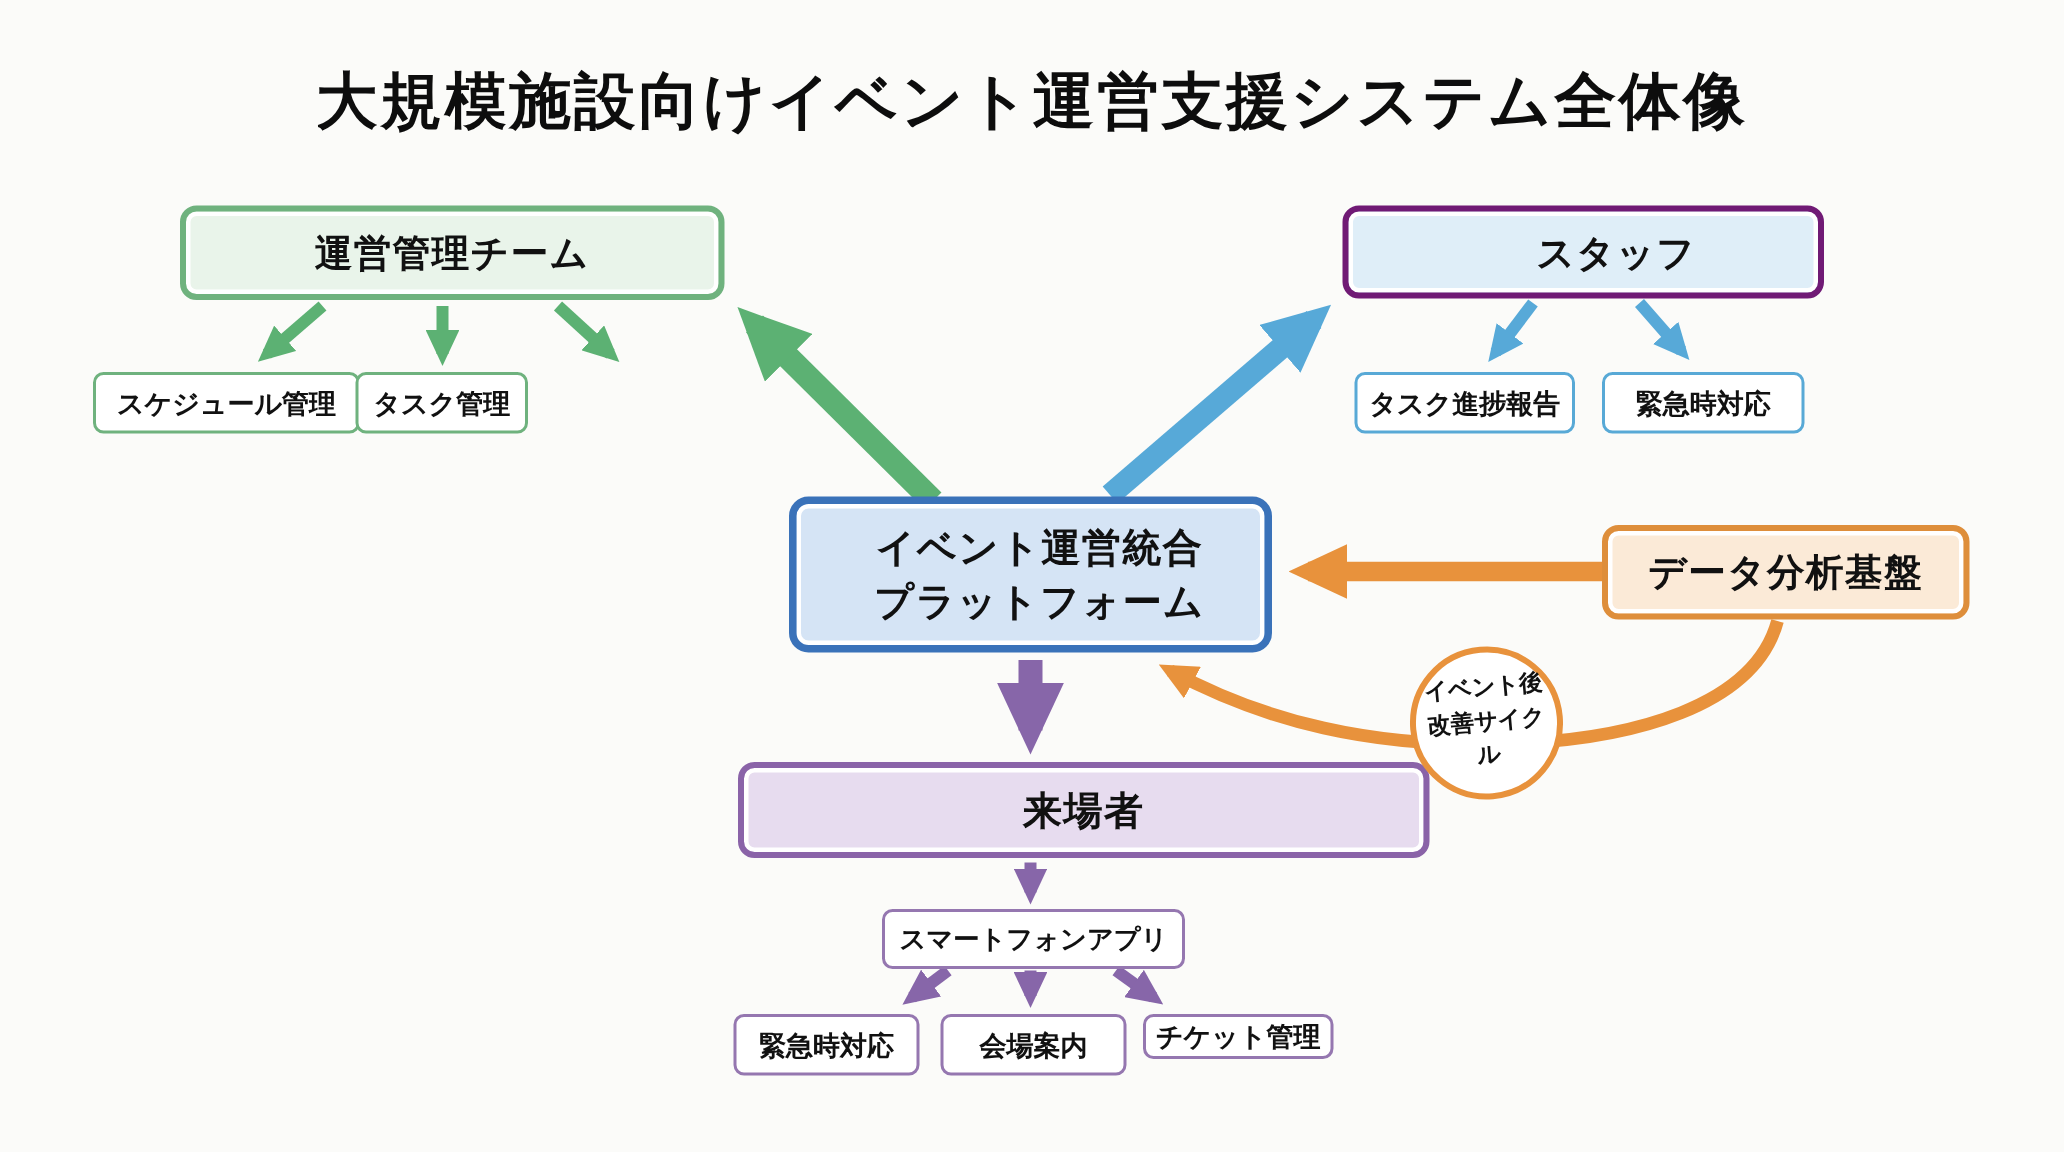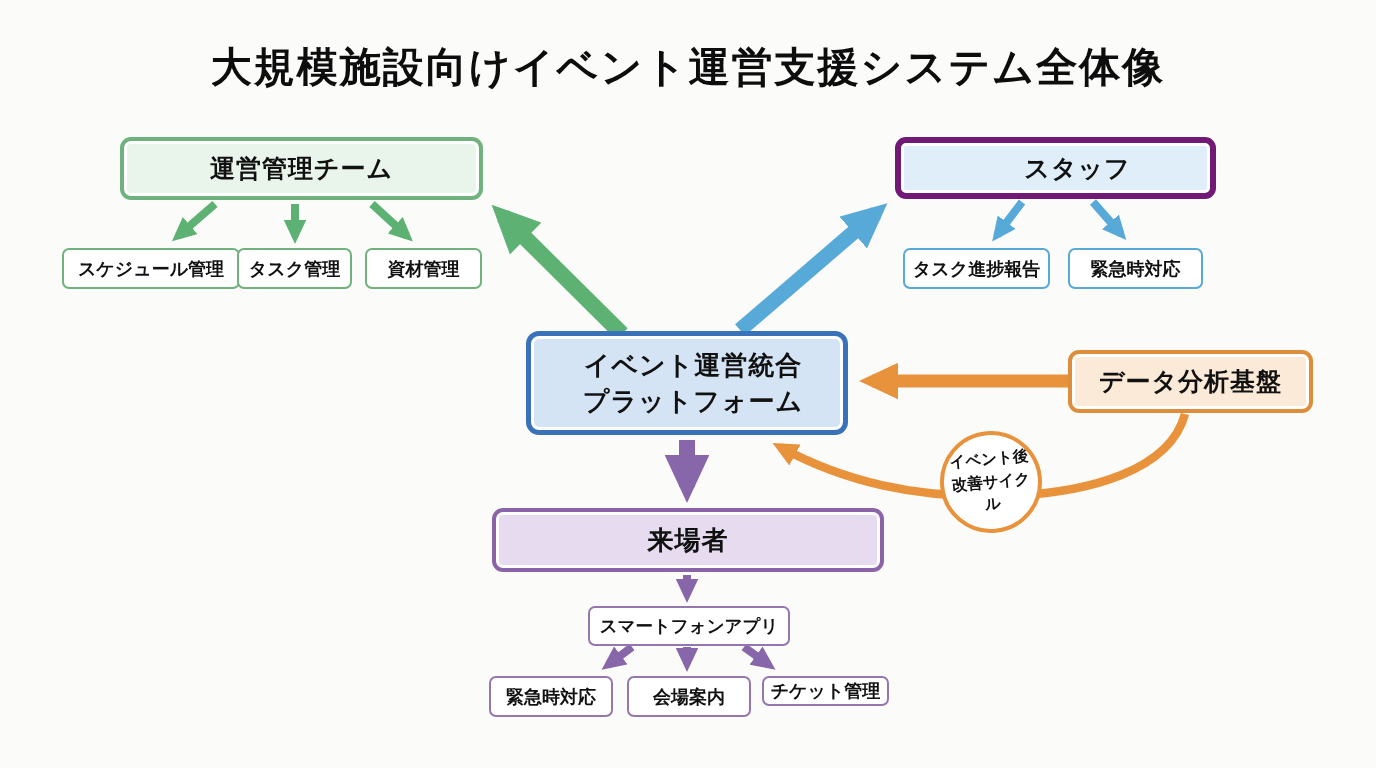--- a/index.html
+++ b/index.html
@@ -15,24 +15,24 @@
     color:#0d0d0d;z-index:2;
   }
   #arrows{position:absolute;top:0;left:0;width:1376px;height:768px;z-index:1;}
   .box{
     position:absolute;display:flex;align-items:center;justify-content:center;
     text-align:center;font-weight:700;box-sizing:border-box;z-index:2;
   }
   
   .big{border-radius:11px;font-size:25px;letter-spacing:1px;}
   .ops-team    {left:120px;top:137px;width:363px;height:63px;border:4px solid #6fb27e;background:#e9f4ea;box-shadow:inset 0 0 0 3px #ffffff;}
-  .staff       {left:895px;top:137px;width:321px;height:62px;border:6px solid #701a75;background:#dfeef8;box-shadow:inset 0 0 0 3px #ffffff;padding-left:44px;}
+  .staff       {left:895px;top:137px;width:321px;height:62px;border:4px solid #701a75;background:#dfeef8;box-shadow:inset 0 0 0 3px #ffffff;padding-left:44px;}
   .platform    {left:526px;top:331px;width:322px;height:104px;border:5px solid #3a72b9;background:#d5e4f5;box-shadow:inset 0 0 0 3px #ffffff;border-radius:13px;font-size:26px;line-height:1.4;padding-left:12px;}
   .data-platform{left:1068px;top:350px;width:245px;height:63px;border:4px solid #de8e3b;background:#fbead7;box-shadow:inset 0 0 0 3px #ffffff;font-size:25px;}
-  .visitors    {left:492px;top:508px;width:392px;height:64px;border:4px solid #8a63a8;background:#e7dcef;box-shadow:inset 0 0 0 3px #ffffff;font-size:26px;}
+  .visitors    {left:492px;top:508px;width:461px;height:64px;border:4px solid #8a63a8;background:#e7dcef;box-shadow:inset 0 0 0 3px #ffffff;font-size:26px;}
   
   .small{background:#ffffff;border-radius:7px;font-size:18px;}
   .b-green {border:2.5px solid #6fb27e;}
   .b-blue  {border:2.5px solid #58a9d6;}
   .b-purple{border:2.5px solid #9577b0;}
   .schedule {left:62px; top:248px;width:178px;height:41px;}
   .task-mgmt{left:237px;top:248px;width:115px;height:41px;}
   .material {left:365px;top:248px;width:117px;height:41px;}
   .progress {left:903px;top:248px;width:147px;height:41px;}
   .emergency{left:1068px;top:248px;width:135px;height:41px;}
@@ -92,23 +92,20 @@
 
   <div class="box big ops-team">
     <span>運営管理チーム</span>
   </div>
   <div class="box small b-green schedule">
     <span>スケジュール管理</span>
   </div>
   <div class="box small b-green task-mgmt">
     <span>タスク管理</span>
   </div>
-  <div class="box small b-green material">
-    <span>資材管理</span>
-  </div>
 
   <div class="box big staff">
     <span>スタッフ</span>
   </div>
   <div class="box small b-blue progress">
     <span>タスク進捗報告</span>
   </div>
   <div class="box small b-blue emergency">
     <span>緊急時対応</span>
   </div>

